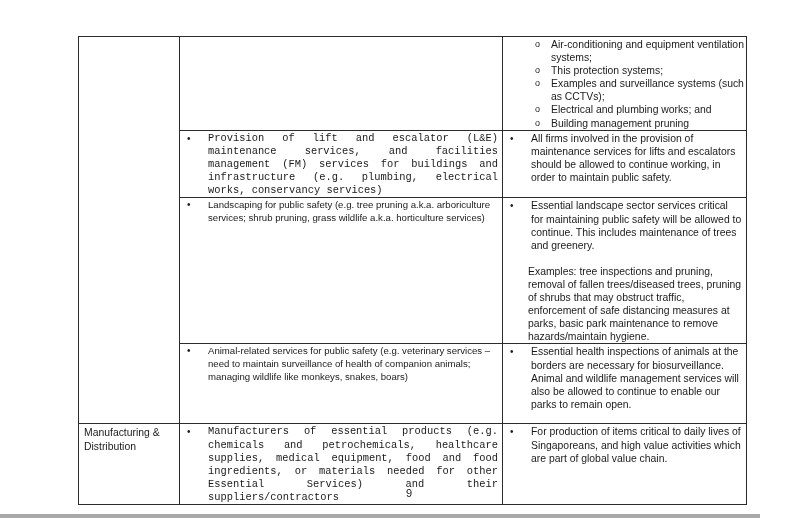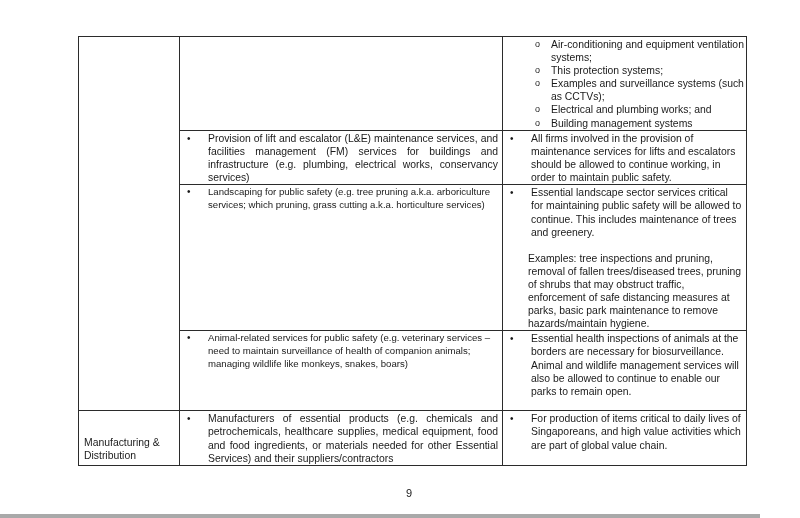--- a/index.html
+++ b/index.html
@@ -43,37 +43,36 @@
     table.doc-table td {
       border: 1px solid #2b2b2b;
       vertical-align: top;
       padding: 0;
     }
     col.c1 { width: 101px; }
     col.c2 { width: 323px; }
     col.c3 { width: 244px; }
     .cat {
       padding: 2px 4px 0 5px;
-      margin-top: 23px;
     }
     .bullet-row {
       display: flex;
       padding: 1px 4px 0 4px;
     }
     .bullet {
       width: 21px;
       flex: 0 0 21px;
       text-align: left;
       padding-left: 3px;
       font-size: 10px;
     }
     .bullet-text {
       flex: 1;
     }
-    .justify { text-align: justify; }
+    .justify { text-align: justify; font-family: Liberation Mono, monospace; }
     .sub-list {
       padding: 1px 0 0 32px;
       margin: 0;
       list-style: none;
     }
     .sub-item {
       display: flex;
     }
     .sub-bullet {
       width: 16px;
@@ -124,21 +123,21 @@
             <li class="sub-item">
               <span class="sub-bullet">o</span>
               <span class="sub-text">Examples and surveillance systems (such as CCTVs);</span>
             </li>
             <li class="sub-item">
               <span class="sub-bullet">o</span>
               <span class="sub-text">Electrical and plumbing works; and</span>
             </li>
             <li class="sub-item">
               <span class="sub-bullet">o</span>
-              <span class="sub-text">Building management systems</span>
+              <span class="sub-text">Building management pruning</span>
             </li>
           </ul>
         </td>
       </tr>
 
       <tr style="height:53px;">
         <td>
           <div class="bullet-row">
             <span class="bullet">•</span>
             <span class="bullet-text justify">Provision of lift and escalator (L&amp;E) maintenance services, and facilities management (FM) services for buildings and infrastructure (e.g. plumbing, electrical works, conservancy services)</span>
@@ -149,21 +148,21 @@
             <span class="bullet">•</span>
             <span class="bullet-text">All firms involved in the provision of maintenance services for lifts and escalators should be allowed to continue working, in order to maintain public safety.</span>
           </div>
         </td>
       </tr>
 
       <tr style="height:146px;">
         <td>
           <div class="bullet-row" style="font-size:9.6px; line-height:12.6px;">
             <span class="bullet">•</span>
-            <span class="bullet-text">Landscaping for public safety (e.g. tree pruning a.k.a. arboriculture services; which pruning, grass cutting a.k.a. horticulture services)</span>
+            <span class="bullet-text">Landscaping for public safety (e.g. tree pruning a.k.a. arboriculture services; shrub pruning, grass wildlife a.k.a. horticulture services)</span>
           </div>
         </td>
         <td>
           <div class="bullet-row">
             <span class="bullet">•</span>
             <span class="bullet-text">Essential landscape sector services critical for maintaining public safety will be allowed to continue.  This includes maintenance of trees and greenery.</span>
           </div>
           <div class="para-gap"></div>
           <div class="indent-para">Examples: tree inspections and pruning, removal of fallen trees/diseased trees, pruning of shrubs that may obstruct traffic, enforcement of safe distancing measures at parks, basic park maintenance to remove hazards/maintain hygiene.</div>
         </td>

